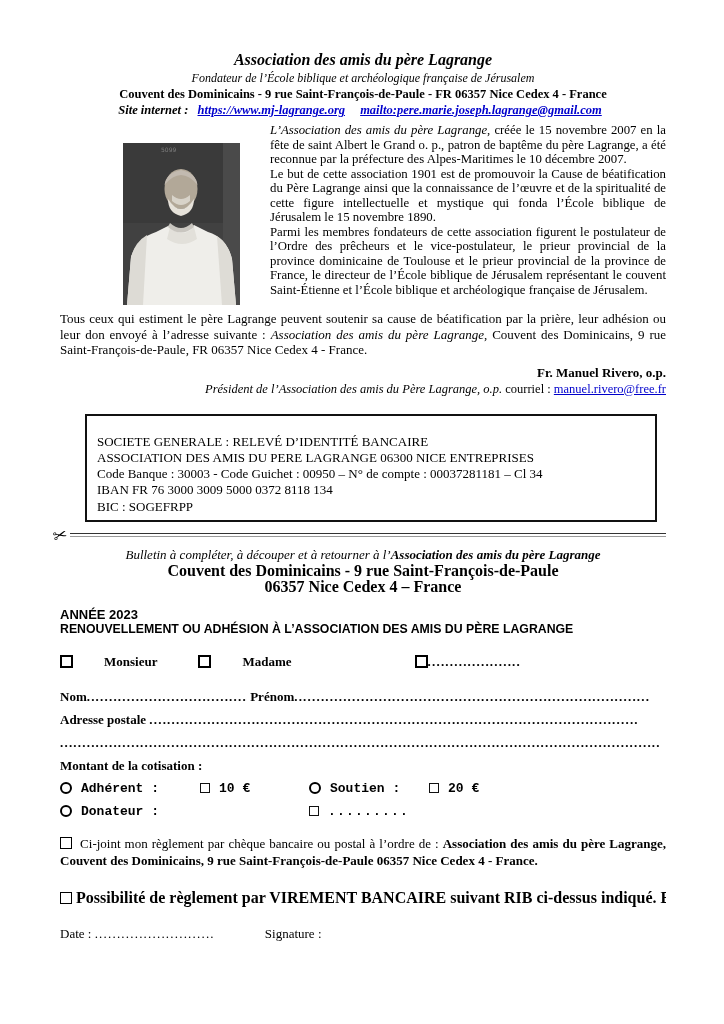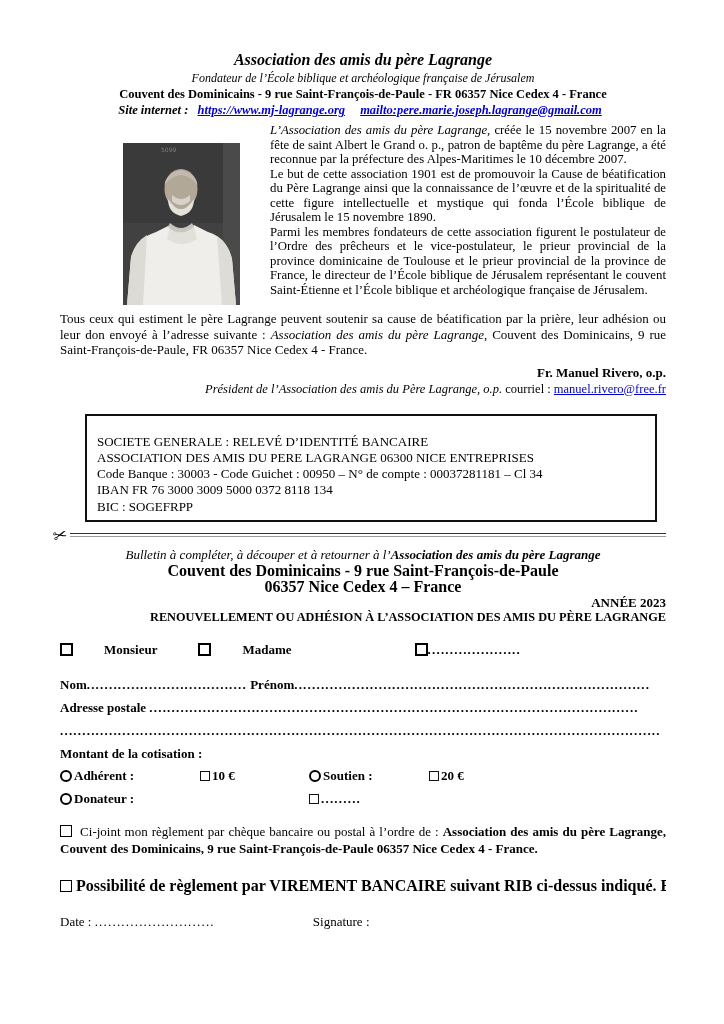--- a/index.html
+++ b/index.html
@@ -29,45 +29,45 @@
   
   .cut{margin-top:5px;display:flex;align-items:center;}
   .scissors{font-size:17px;line-height:17px;margin-left:-7px;display:inline-block;transform:rotate(-15deg);font-family:"DejaVu Sans",sans-serif;}
   .rule{flex:1;height:2px;border-top:1px solid #333;border-bottom:1px solid #9a9a9a;margin-left:3px;}
   
   .bulletin{text-align:center;margin-top:3px;}
   .bul-l1{font-size:13px;line-height:16px;}
   .bul-l1 .lead{font-style:italic;}
   .bul-l1 .assoc{font-style:italic;font-weight:bold;}
   .bul-l2,.bul-l3{font-size:16px;font-weight:bold;line-height:16px;}
-  .year-block{text-align:right;font-family:Liberation Serif, serif;}
+  .year-block{text-align:left;margin-top:12px;font-family:Liberation Sans, sans-serif;}
   .year{font-size:13px;font-weight:bold;line-height:15px;}
   .renouv{font-size:12.3px;font-weight:bold;line-height:15px;}
   
   .civility{margin-top:17px;display:flex;align-items:center;font-size:13px;font-weight:bold;gap:11px;}
   .cb{display:inline-block;width:9px;height:9px;border:2px solid #000;flex:none;}
   .cb-mid{display:inline-block;width:10px;height:10px;border:1.6px solid #000;vertical-align:-1px;flex:none;}
   .sq{display:inline-block;width:8px;height:8px;border:1.5px solid #111;vertical-align:0px;flex:none;}
   .radio{display:inline-block;width:8px;height:8px;border:2px solid #000;border-radius:50%;vertical-align:-1px;flex:none;}
   .gap8{width:9px;flex:none;} .gap18{width:19px;flex:none;}
   .civ-other{margin-left:112px;display:flex;align-items:center;}
   .form-block{margin-top:15px;}
   .form-line{font-size:13px;font-weight:bold;height:23px;line-height:23px;white-space:nowrap;overflow:hidden;}
   .dots{letter-spacing:1.2px;font-weight:bold;}
   .dots-reg{letter-spacing:1.2px;font-weight:normal;}
   .cot-row{display:flex;align-items:center;height:23px;font-size:13px;font-weight:bold;}
   .cot-c1{width:140px;flex:none;} .cot-c2{width:109px;flex:none;} .cot-c3{width:120px;flex:none;}
-  .cot-item{display:flex;align-items:center;gap:2px;}
+  .cot-item{display:flex;align-items:center;gap:9px;font-family:Liberation Mono, monospace;}
   
   .cheque{margin-top:12px;font-size:13px;line-height:17.5px;text-align:justify;}
   .cheque .bi{font-weight:bold;}
   .cheque .b{font-weight:bold;}
   .virement{margin-top:19px;font-size:16px;font-weight:bold;white-space:nowrap;overflow:hidden;}
   .date-row{margin-top:19px;font-size:13px;}
-  .sig-label{margin-left:98px;}
+  .sig-label{margin-left:50px;}
 </style>
 </head>
 <body>
 
 <div class="page">
 
   <div class="hdr">
     <div class="hdr-title">Association des amis du père Lagrange</div>
     <div class="hdr-l2">Fondateur de l’École biblique et archéologique française de Jérusalem</div>
     <div class="hdr-l3">Couvent des Dominicains - 9 rue Saint-François-de-Paule - FR 06357 Nice Cedex 4 - France</div>

